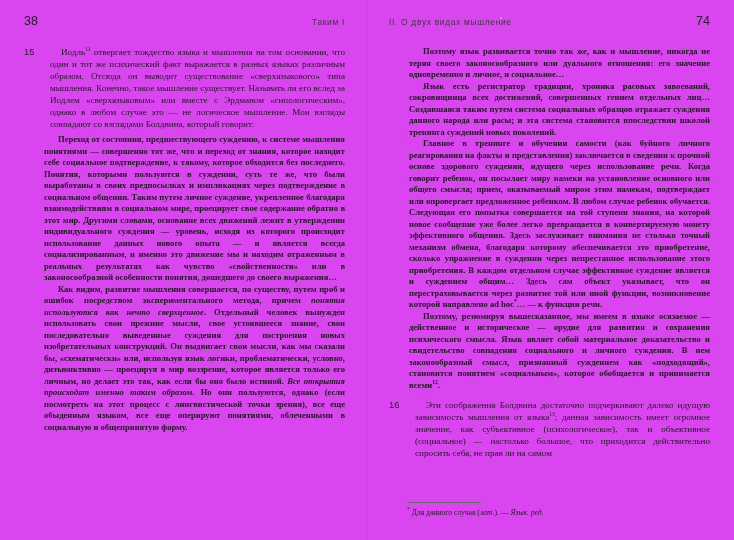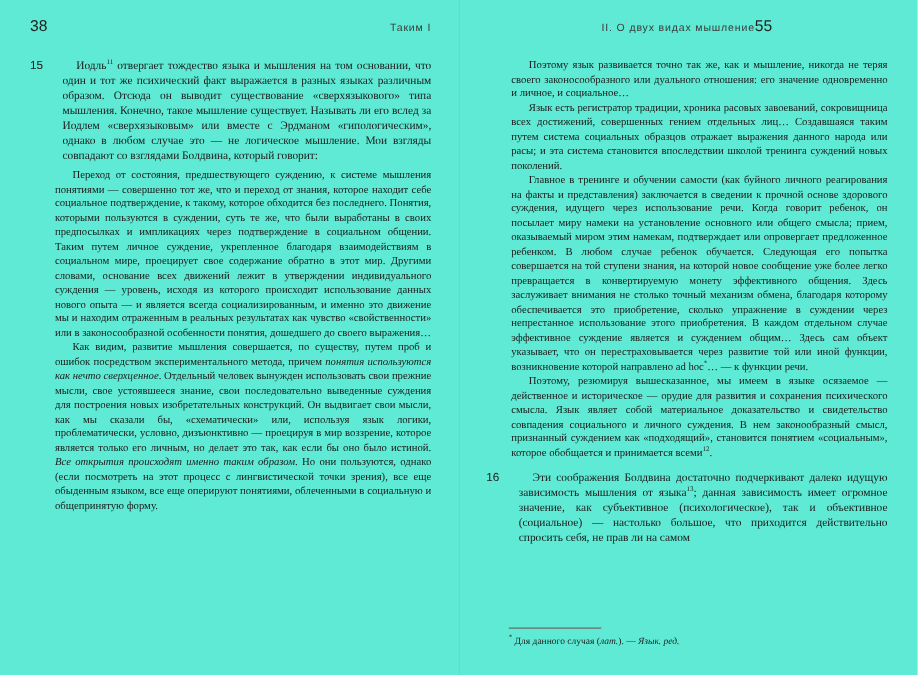--- a/index.html
+++ b/index.html
@@ -13,21 +13,21 @@
     height: 540px;
     overflow: hidden;
     font-family: "Liberation Serif", "DejaVu Serif", serif;
     color: #1b1b1b;
   }
   .spread {
     position: relative;
     width: 734px;
     height: 540px;
     display: flex;
-    background: #5eead4;
+    background: #d946ef;
   }
   .page {
     position: relative;
     width: 367px;
     height: 540px;
     box-sizing: border-box;
   }
   .page-left  { padding: 14px 22px 10px 24px; }
   .page-right { padding: 14px 24px 10px 22px; }
 
@@ -36,21 +36,21 @@
     display: flex;
     align-items: baseline;
     height: 20px;
     font-family: "Liberation Sans", "DejaVu Sans", sans-serif;
     font-size: 8.5px;
     letter-spacing: 0.6px;
     color: #3a3a3a;
     margin-bottom: 12px;
   }
   .runhead.left  { justify-content: space-between; }
-  .runhead.right { justify-content: center; }
+  .runhead.right { justify-content: space-between; }
   .folio {
     font-family: "Liberation Sans", "DejaVu Sans", sans-serif;
     font-size: 12.5px;
     letter-spacing: 0;
     color: #232323;
   }
   .runtitle {
     font-size: 8.4px;
     letter-spacing: 0.7px;
   }
@@ -91,21 +91,21 @@
   }
 
   
   .quote {
     margin: 4px 0 0 0;
     padding-left: 20px;
     font-size: 8.55px;
     line-height: 11.5px;
     text-align: justify;
   }
-  .quote .para { text-indent: 14px; }
+  .quote .para { text-indent: 14px; font-weight: bold; }
 
   sup {
     font-size: 5.6px;
     vertical-align: super;
     line-height: 0;
   }
   em, .it { font-style: italic; }
 
   
   .footnote-zone {
@@ -170,28 +170,28 @@
         <p class="para">Как видим, развитие мышления совершается, по существу, путем проб и ошибок посредством экспериментального метода, причем <em class="it">понятия используются как нечто сверхценное</em>. Отдельный человек вынужден использовать свои прежние мысли, свое устоявшееся знание, свои последовательно выведенные суждения для построения новых изобретательных конструкций. Он выдвигает свои мысли, как мы сказали бы, «схематически» или, используя язык логики, проблематически, условно, дизъюнктивно — проецируя в мир воззрение, которое является только его личным, но делает это так, как если бы оно было истиной. <em class="it">Все открытия происходят именно таким образом</em>. Но они пользуются, однако (если посмотреть на этот процесс с лингвистической точки зрения), все еще обыденным языком, все еще оперируют понятиями, облеченными в социальную и общепринятую форму.</p>
       </div>
 
     </div>
   </div>
 
   <div class="page page-right">
 
     <div class="runhead right">
       <span class="runtitle">II. О двух видах мышление</span>
-      <span class="folio">55</span>
+      <span class="folio">74</span>
     </div>
 
     <div class="body-col">
 
       <div class="quote">
         <p class="para">Поэтому язык развивается точно так же, как и мышление, никогда не теряя своего законосообразного или дуального отношения: его значение одновременно и личное, и социальное…</p>
-        <p class="para">Язык есть регистратор традиции, хроника расовых завоеваний, сокровищница всех достижений, совершенных гением отдельных лиц… Создавшаяся таким путем система социальных образцов отражает выражения данного народа или расы; и эта система становится впоследствии школой тренинга суждений новых поколений.</p>
+        <p class="para">Язык есть регистратор традиции, хроника расовых завоеваний, сокровищница всех достижений, совершенных гением отдельных лиц… Создавшаяся таким путем система социальных образцов отражает суждения данного народа или расы; и эта система становится впоследствии школой тренинга суждений новых поколений.</p>
         <p class="para">Главное в тренинге и обучении самости (как буйного личного реагирования на факты и представления) заключается в сведении к прочной основе здорового суждения, идущего через использование речи. Когда говорит ребенок, он посылает миру намеки на установление основного или общего смысла; прием, оказываемый миром этим намекам, подтверждает или опровергает предложенное ребенком. В любом случае ребенок обучается. Следующая его попытка совершается на той ступени знания, на которой новое сообщение уже более легко превращается в конвертируемую монету эффективного общения. Здесь заслуживает внимания не столько точный механизм обмена, благодаря которому обеспечивается это приобретение, сколько упражнение в суждении через непрестанное использование этого приобретения. В каждом отдельном случае эффективное суждение является и суждением общим… Здесь сам объект указывает, что он перестраховывается через развитие той или иной функции, возникновение которой направлено ad hoc<sup>*</sup>… — к функции речи.</p>
         <p class="para">Поэтому, резюмируя вышесказанное, мы имеем в языке осязаемое — действенное и историческое — орудие для развития и сохранения психического смысла. Язык являет собой материальное доказательство и свидетельство совпадения социального и личного суждения. В нем законообразный смысл, признанный суждением как «подходящий», становится понятием «социальным», которое обобщается и принимается всеми<sup>12</sup>.</p>
       </div>
 
       <div class="numpara" style="margin-top:8px">
         <span class="marg">16</span>
         <span class="txt">Эти соображения Болдвина достаточно подчеркивают далеко идущую зависимость мышления от языка<sup>13</sup>; данная зависимость имеет огромное значение, как субъективное (психологическое), так и объективное (социальное) — настолько большое, что приходится действительно спросить себя, не прав ли на самом</span>
       </div>
 
     </div>

